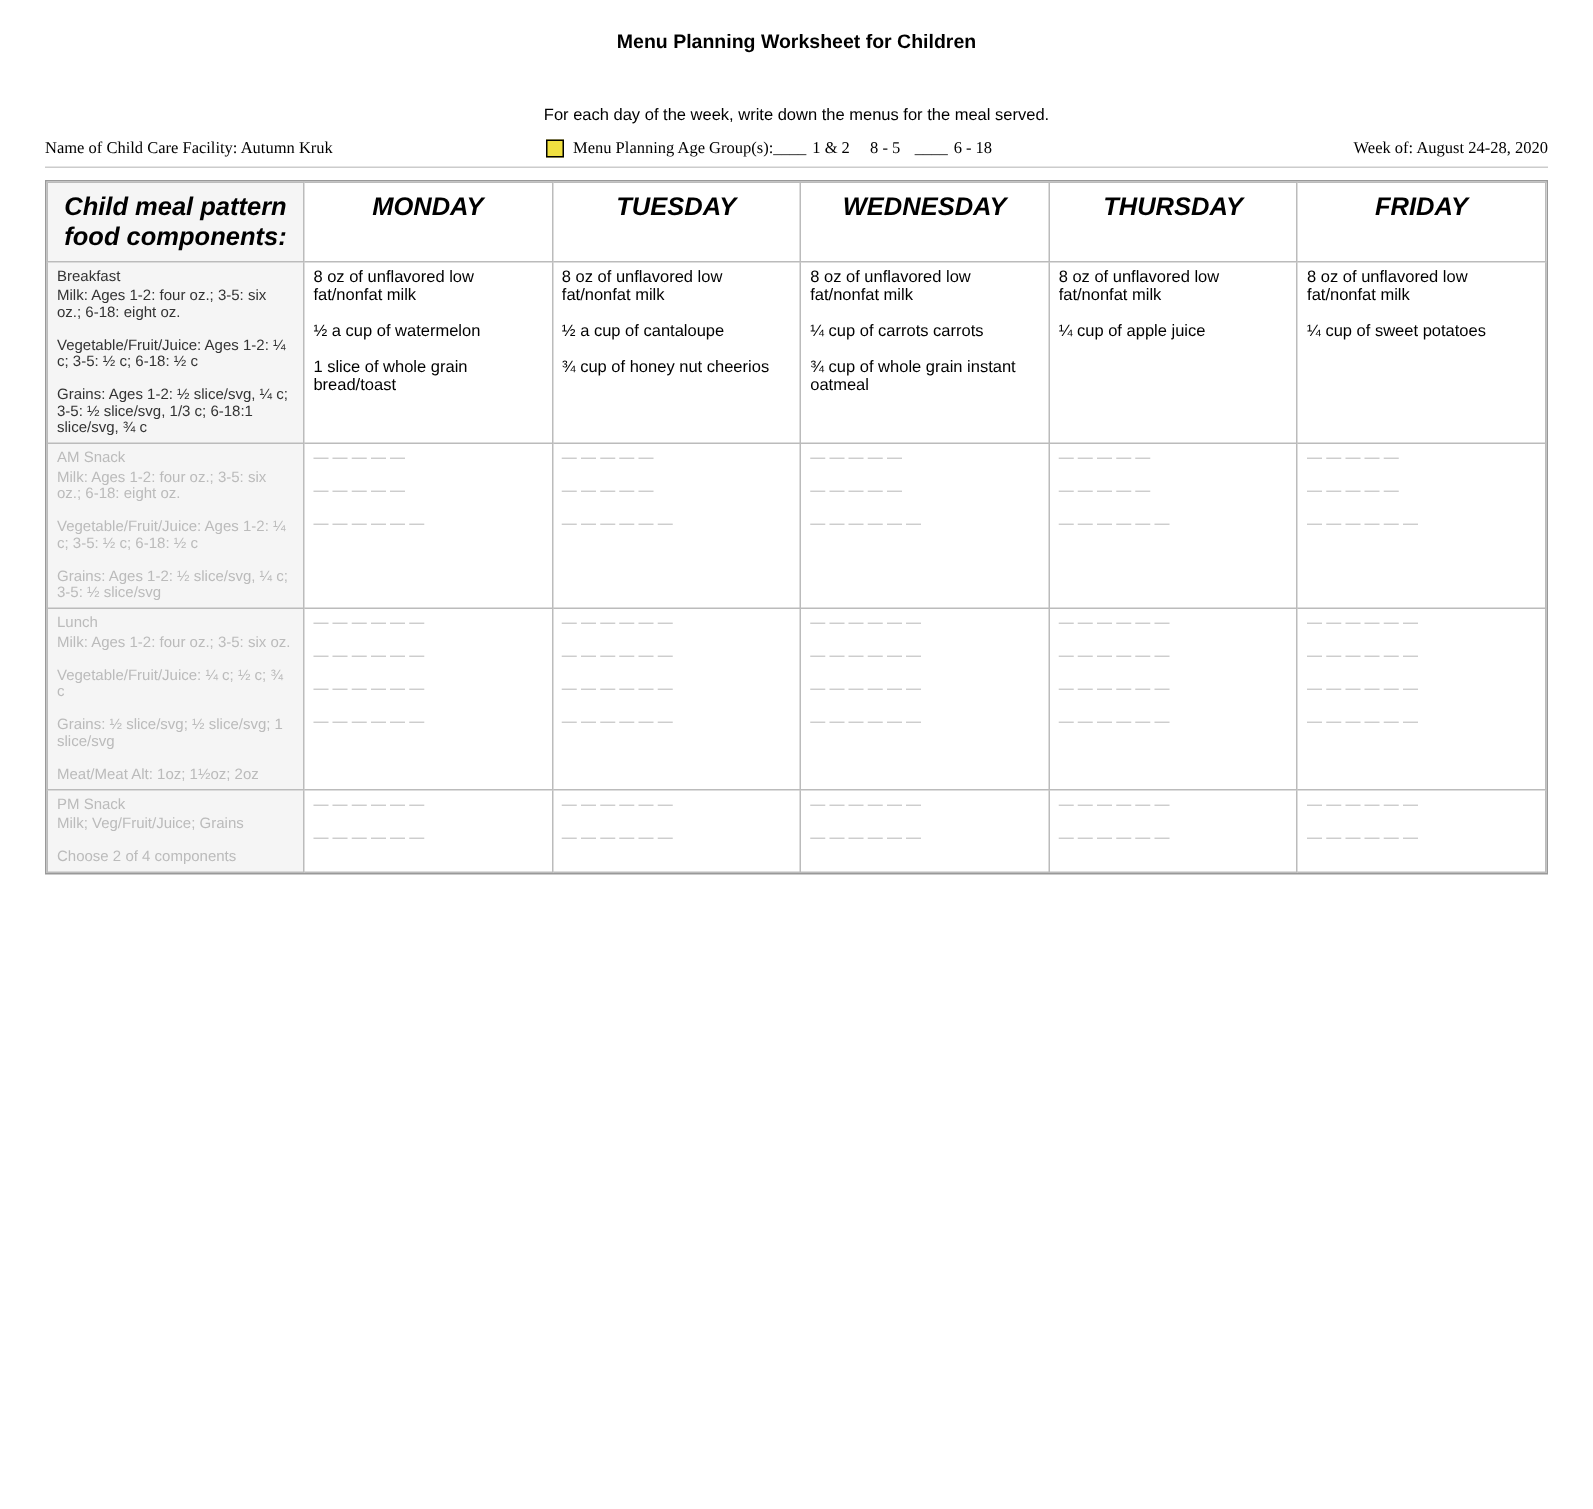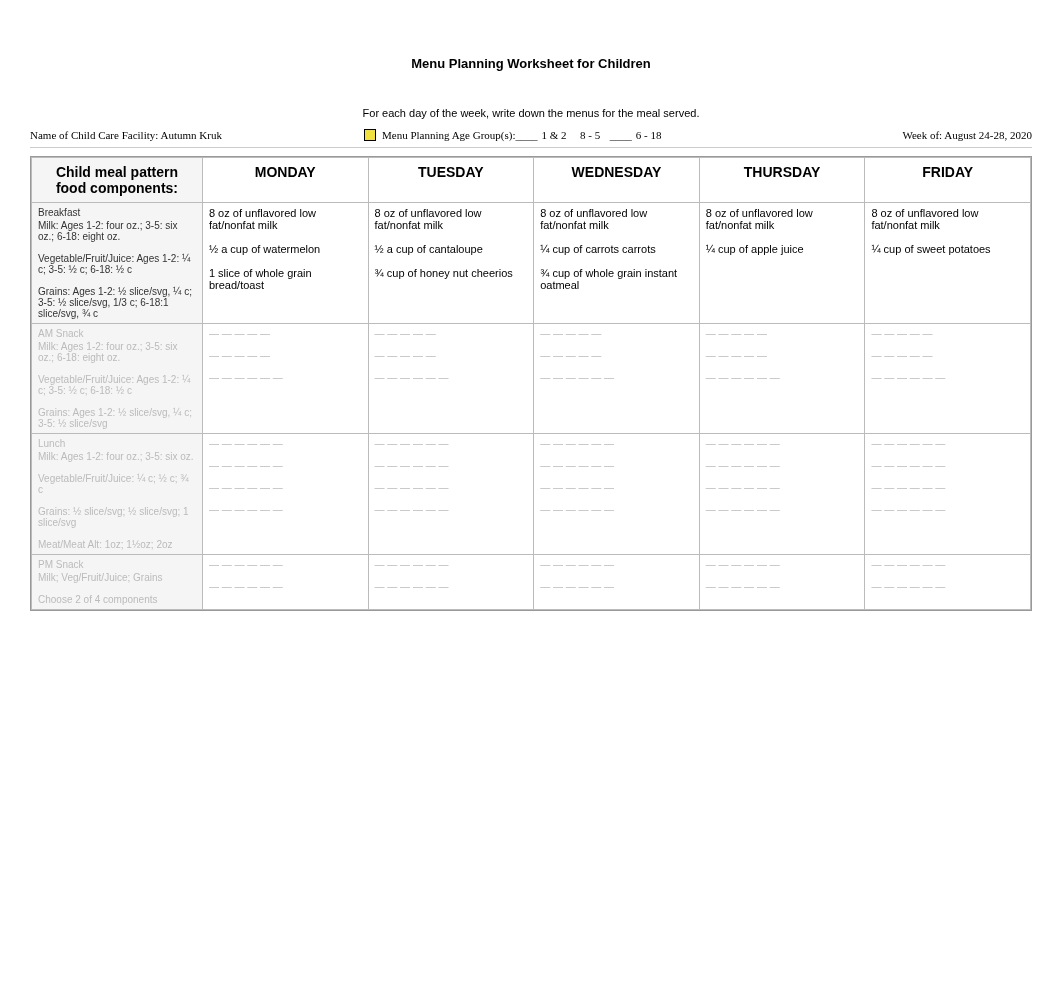--- a/index.html
+++ b/index.html
@@ -14,21 +14,20 @@
     .page {
       padding: 20px 30px;
     }
     .header {
       text-align: center;
       margin-bottom: 10px;
     }
     .header h2 {
       font-size: 13px;
       font-weight: bold;
-      margin-top: 36px;
     }
     .header p {
       font-size: 11px;
       margin-top: 36px;
     }
     .info-row {
       display: flex;
       align-items: center;
       margin-bottom: 8px;
       font-size: 11px;
@@ -76,22 +75,23 @@
     th, td {
       border: 1px solid #bbb;
       padding: 4px 6px;
       vertical-align: top;
       font-size: 11px;
     }
     thead th {
       background: #fff;
       text-align: center;
       font-weight: bold;
-      font-size: 14px;
+      font-size: 17px;
       padding: 6px;
+      font-style: italic;
     }
     .meal-label-col {
       width: 160px;
       background: #f5f5f5;
     }
     .day-col {
       width: 155px;
     }
     .pattern-cell {
       font-size: 10px;

